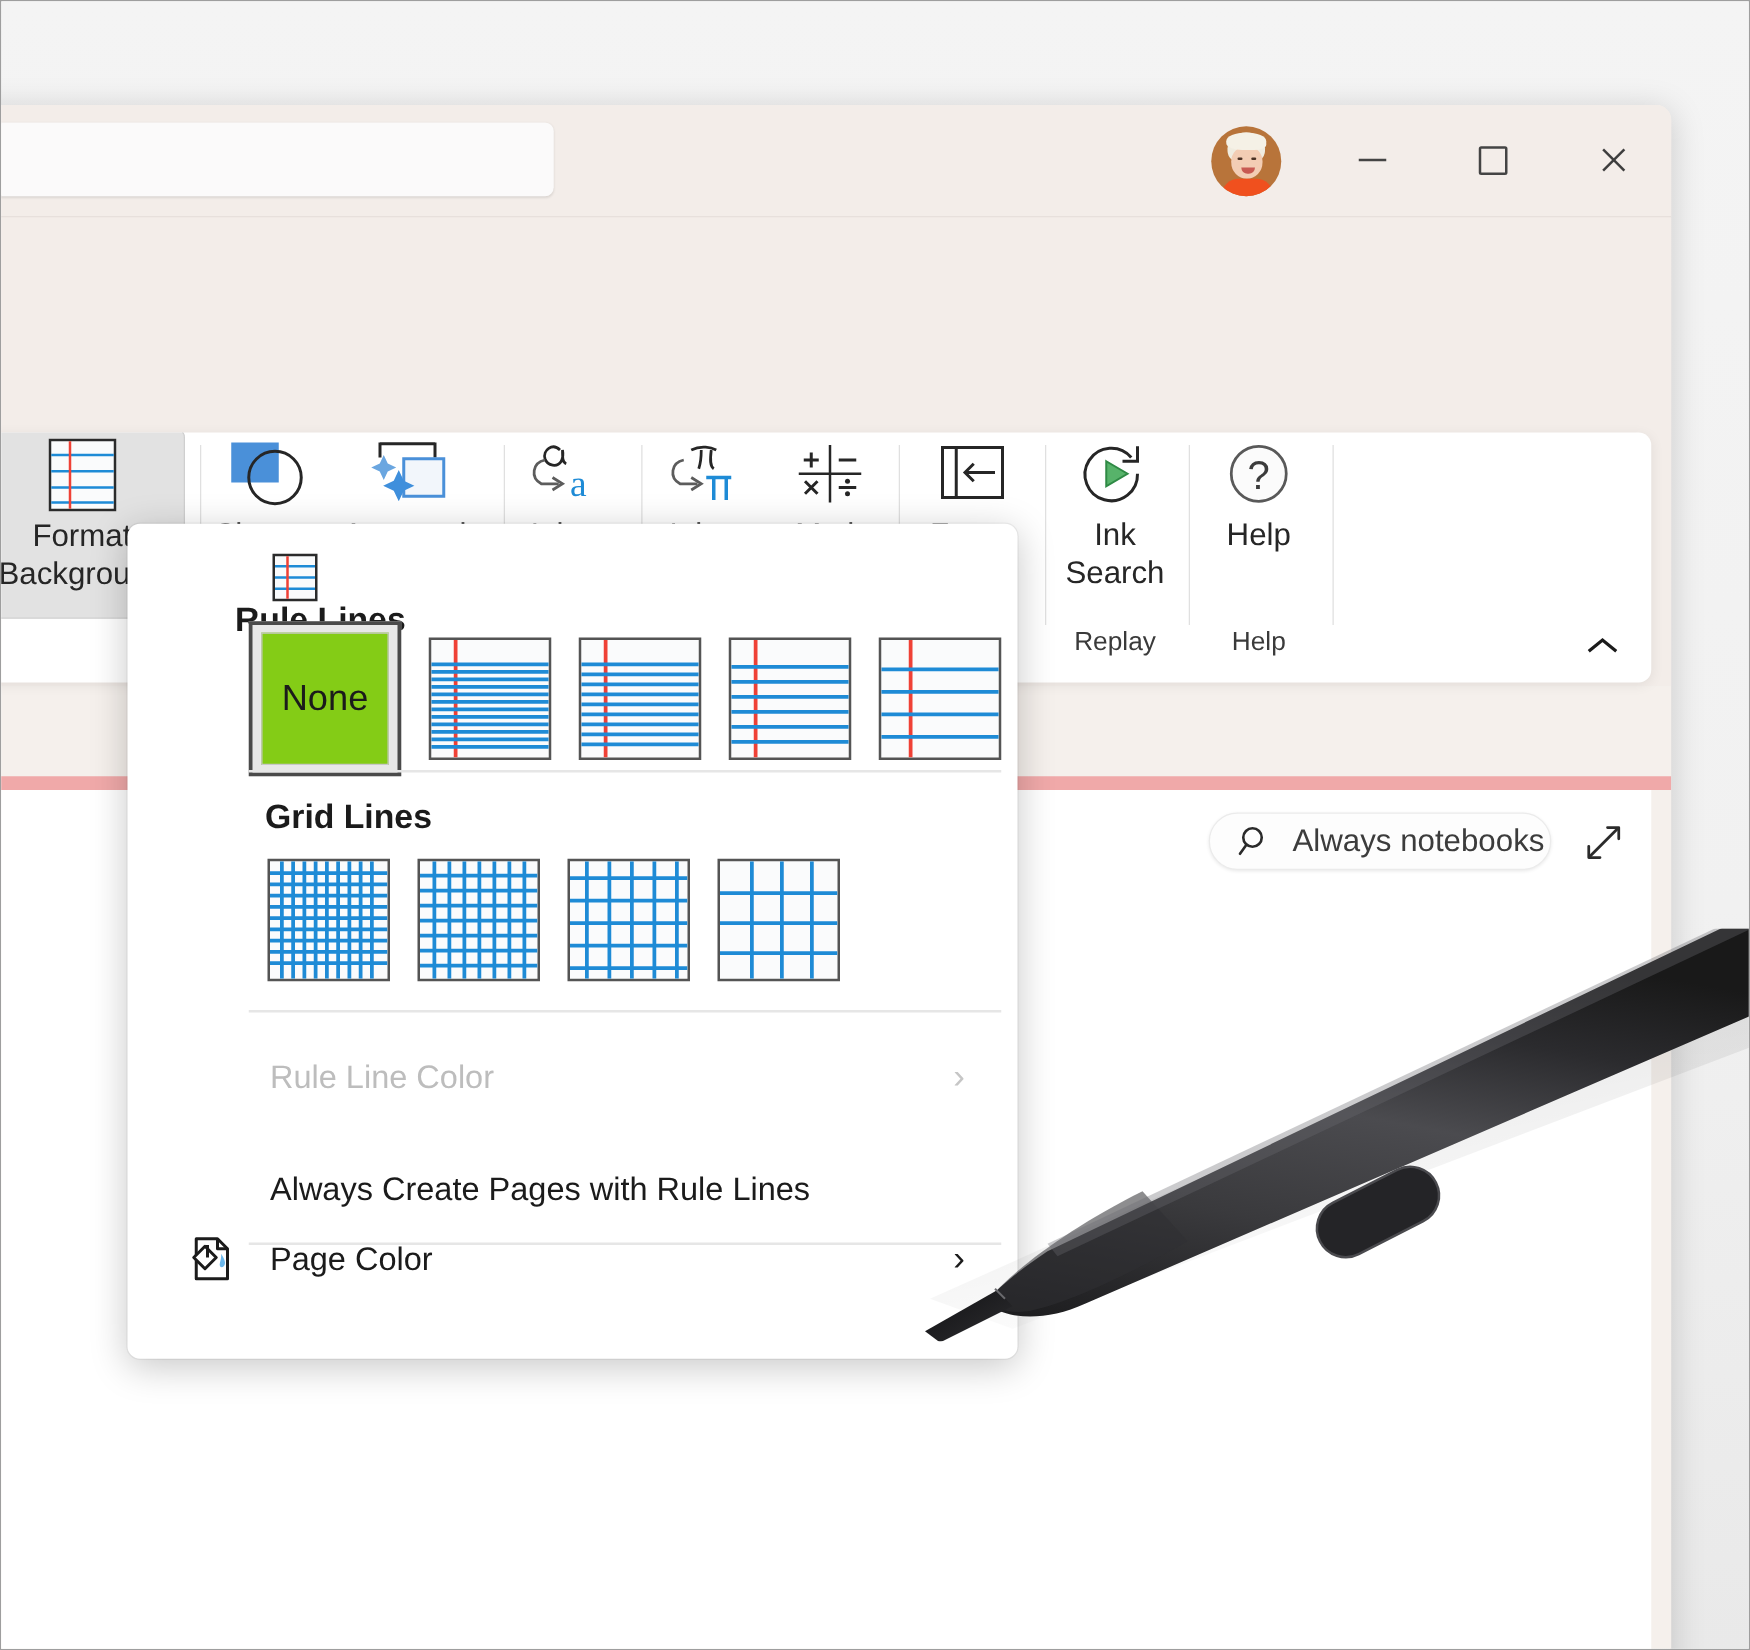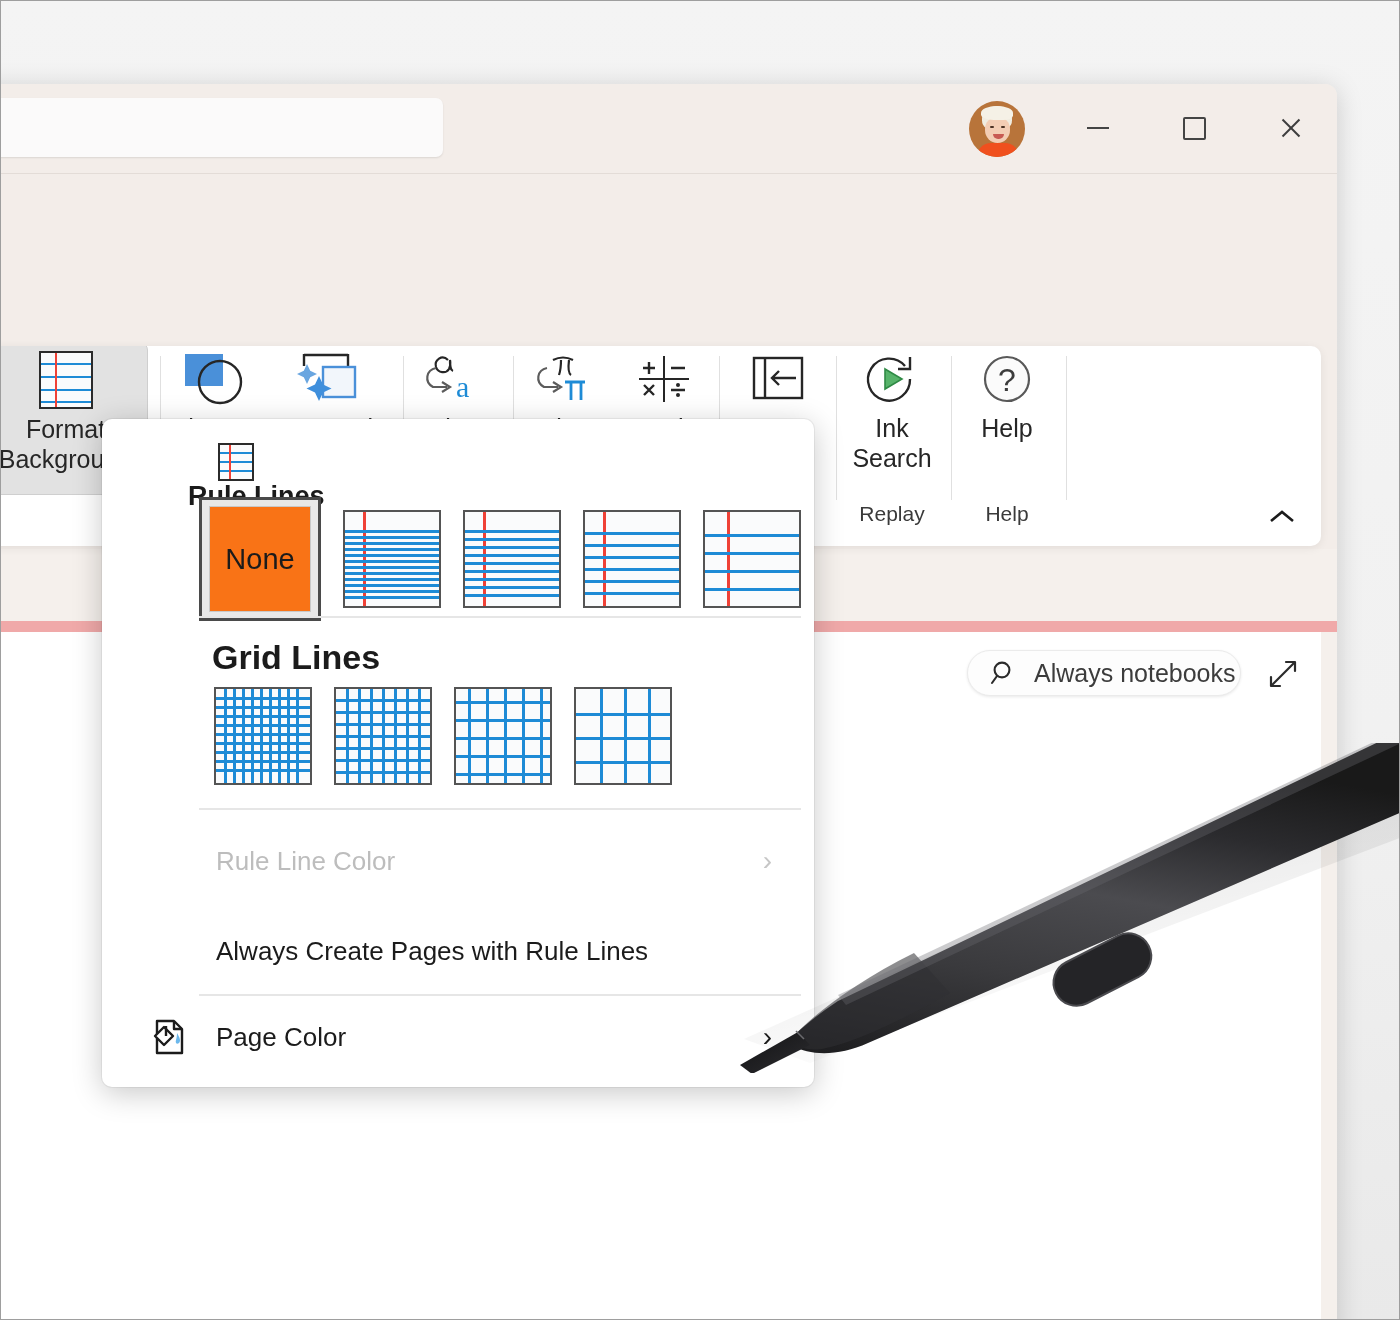--- a/index.html
+++ b/index.html
@@ -301,21 +301,21 @@
     flex-direction: column;
   }
   .fly-header .h-txt {
     margin-left: 40px;
     font-size: 27px;
     font-weight: bold;
     color: #1b1b1b;
   }
   .sect-title {
     position: absolute;
-    font-size: 34px;
+    font-size: 27px;
     font-weight: bold;
     color: #1b1b1b;
   }
 
   .thumb-row { position: absolute; display: flex; }
   .thumb {
     width: 98px;
     height: 98px;
     border: 2px solid #545454;
     background: #fafbfc;
@@ -328,21 +328,21 @@
     height: 124px;
     border: 3px solid #4a4a4a;
     background: #e8e8e8;
     display: flex;
     align-items: center;
     justify-content: center;
     padding: 7px;
   }
   .thumb.none-opt .inner {
     width: 100%; height: 100%;
-    background: #f97316;
+    background: #84cc16;
     border: 1px solid #c8c8c8;
     display: flex; align-items: center; justify-content: center;
     font-size: 29px; color: #1b1b1b;
   }
   .thumb .margin-line {
     position: absolute;
     top: 0; bottom: 0;
     width: 3px;
     background: #ef4136;
   }
@@ -766,21 +766,21 @@
       <span class="mi-label">Always Create Pages with Rule Lines</span>
     </div>
 
     <div class="menu-item disabled" style="top:410px;">
       <span class="mi-label">Rule Line Color</span>
       <span class="chev">›</span>
     </div>
 
     <div class="fly-sep" style="top:575px;"></div>
 
-    <div class="menu-item" style="top:586px;">
+    <div class="menu-item" style="top:556px;">
       <span class="mi-icon">
         <svg width="42" height="42" viewBox="0 0 42 42">
           <path d="M9 5 h17 l8 8 v24 H9 z" fill="#ffffff" stroke="#1b1b1b" stroke-width="2.4" stroke-linejoin="round"></path>
           <path d="M26 5 v8 h8" fill="none" stroke="#1b1b1b" stroke-width="2.4" stroke-linejoin="round"></path>
           <path d="M16 11 l9 9 -9 9 -9 -9 z" fill="#ffffff" stroke="#1b1b1b" stroke-width="2.4" stroke-linejoin="round"></path>
           <path d="M18 10 v10" fill="none" stroke="#1b1b1b" stroke-width="2.4"></path>
           <path d="M29 17 c3 5 4 8 2 10 c-2 2 -4 0 -3 -3 c0.6 -2 1 -4 1 -7 z" fill="#6cb8ec"></path>
         </svg>
       </span>
       <span class="mi-label">Page Color</span>

